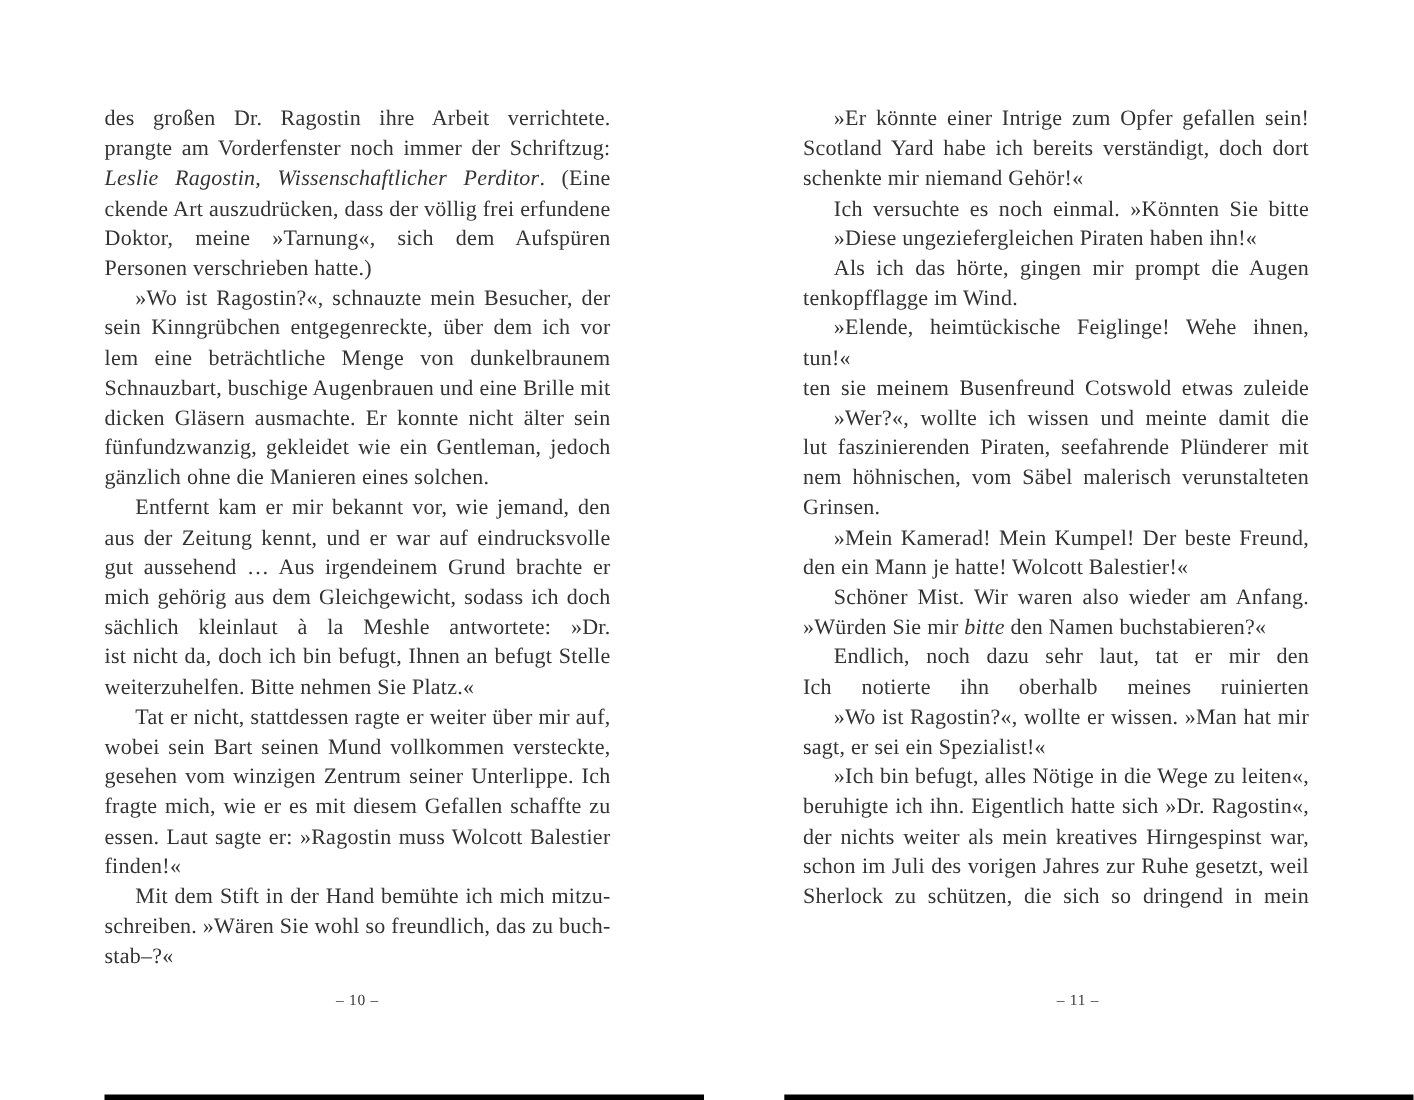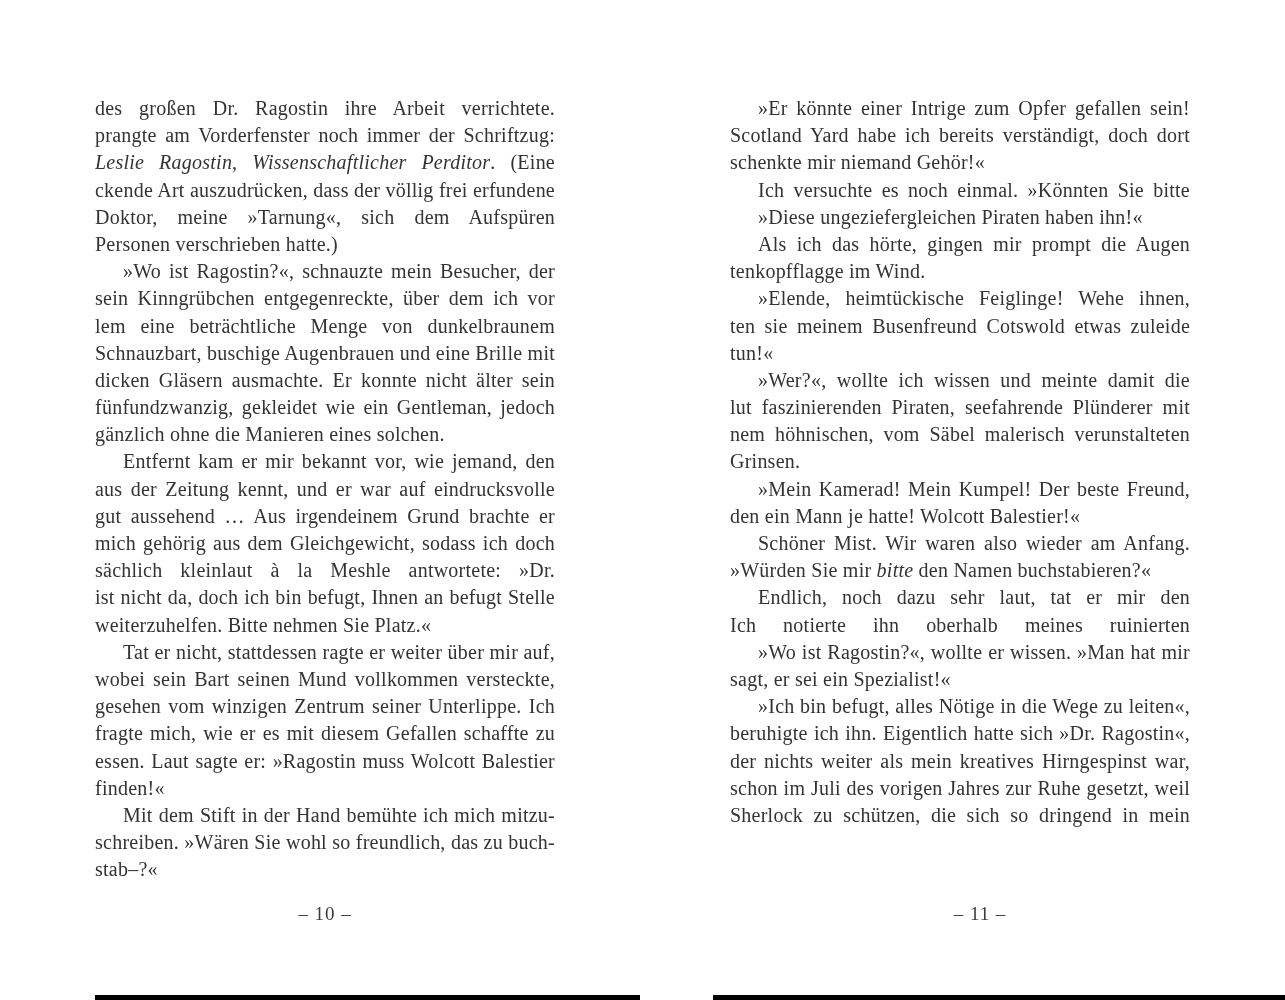--- a/index.html
+++ b/index.html
@@ -39,21 +39,21 @@
     white-space: normal;
   }
   .line.para-end { text-align-last: left; }
   .line.indent   { text-indent: 28px; }
   .it { font-style: italic; }
   .page-number {
     position: absolute;
     top: 903px;
     width: 460px;
     text-align: center;
-    font-size: 19px;
+    font-size: 14px;
     letter-spacing: 0.05em;
     color: #3a3a3a;
   }
   .page-number.left  { left: 95px; }
   .page-number.right { left: 750px; }
   .edge-bar {
     position: absolute;
     bottom: 0;
     height: 5px;
     background: #000000;
@@ -100,22 +100,22 @@
 
   <div class="page-column right">
       <div class="line indent"><span>»Er könnte einer Intrige zum Opfer gefallen sein!</span></div>
       <div class="line"><span>Scotland Yard habe ich bereits verständigt, doch dort</span></div>
       <div class="line para-end"><span>schenkte mir niemand Gehör!«</span></div>
       <div class="line indent para-end"><span>Ich versuchte es noch einmal. »Könnten Sie bitte –?«</span></div>
       <div class="line indent para-end"><span>»Diese ungeziefergleichen Piraten haben ihn!«</span></div>
       <div class="line indent"><span>Als ich das hörte, gingen mir prompt die Augen über.</span></div>
       <div class="line para-end"><span>tenkopfflagge im Wind.</span></div>
       <div class="line indent"><span>»Elende, heimtückische Feiglinge! Wehe ihnen, soll-</span></div>
+      <div class="line para-end"><span>tun!«</span></div>
       <div class="line"><span>ten sie meinem Busenfreund Cotswold etwas zuleide</span></div>
-      <div class="line para-end"><span>tun!«</span></div>
       <div class="line indent"><span>»Wer?«, wollte ich wissen und meinte damit die abso-</span></div>
       <div class="line"><span>lut faszinierenden Piraten, seefahrende Plünderer mit ei-</span></div>
       <div class="line"><span>nem höhnischen, vom Säbel malerisch verunstalteten</span></div>
       <div class="line para-end"><span>Grinsen.</span></div>
       <div class="line indent"><span>»Mein Kamerad! Mein Kumpel! Der beste Freund,</span></div>
       <div class="line para-end"><span>den ein Mann je hatte! Wolcott Balestier!«</span></div>
       <div class="line indent"><span>Schöner Mist. Wir waren also wieder am Anfang.</span></div>
       <div class="line para-end"><span>»Würden Sie mir </span><span class="it">bitte</span><span> den Namen buchstabieren?«</span></div>
       <div class="line indent"><span>Endlich, noch dazu sehr laut, tat er mir den Gefallen.</span></div>
       <div class="line para-end"><span>Ich notierte ihn oberhalb meines ruinierten Kegelschnitts.</span></div>

